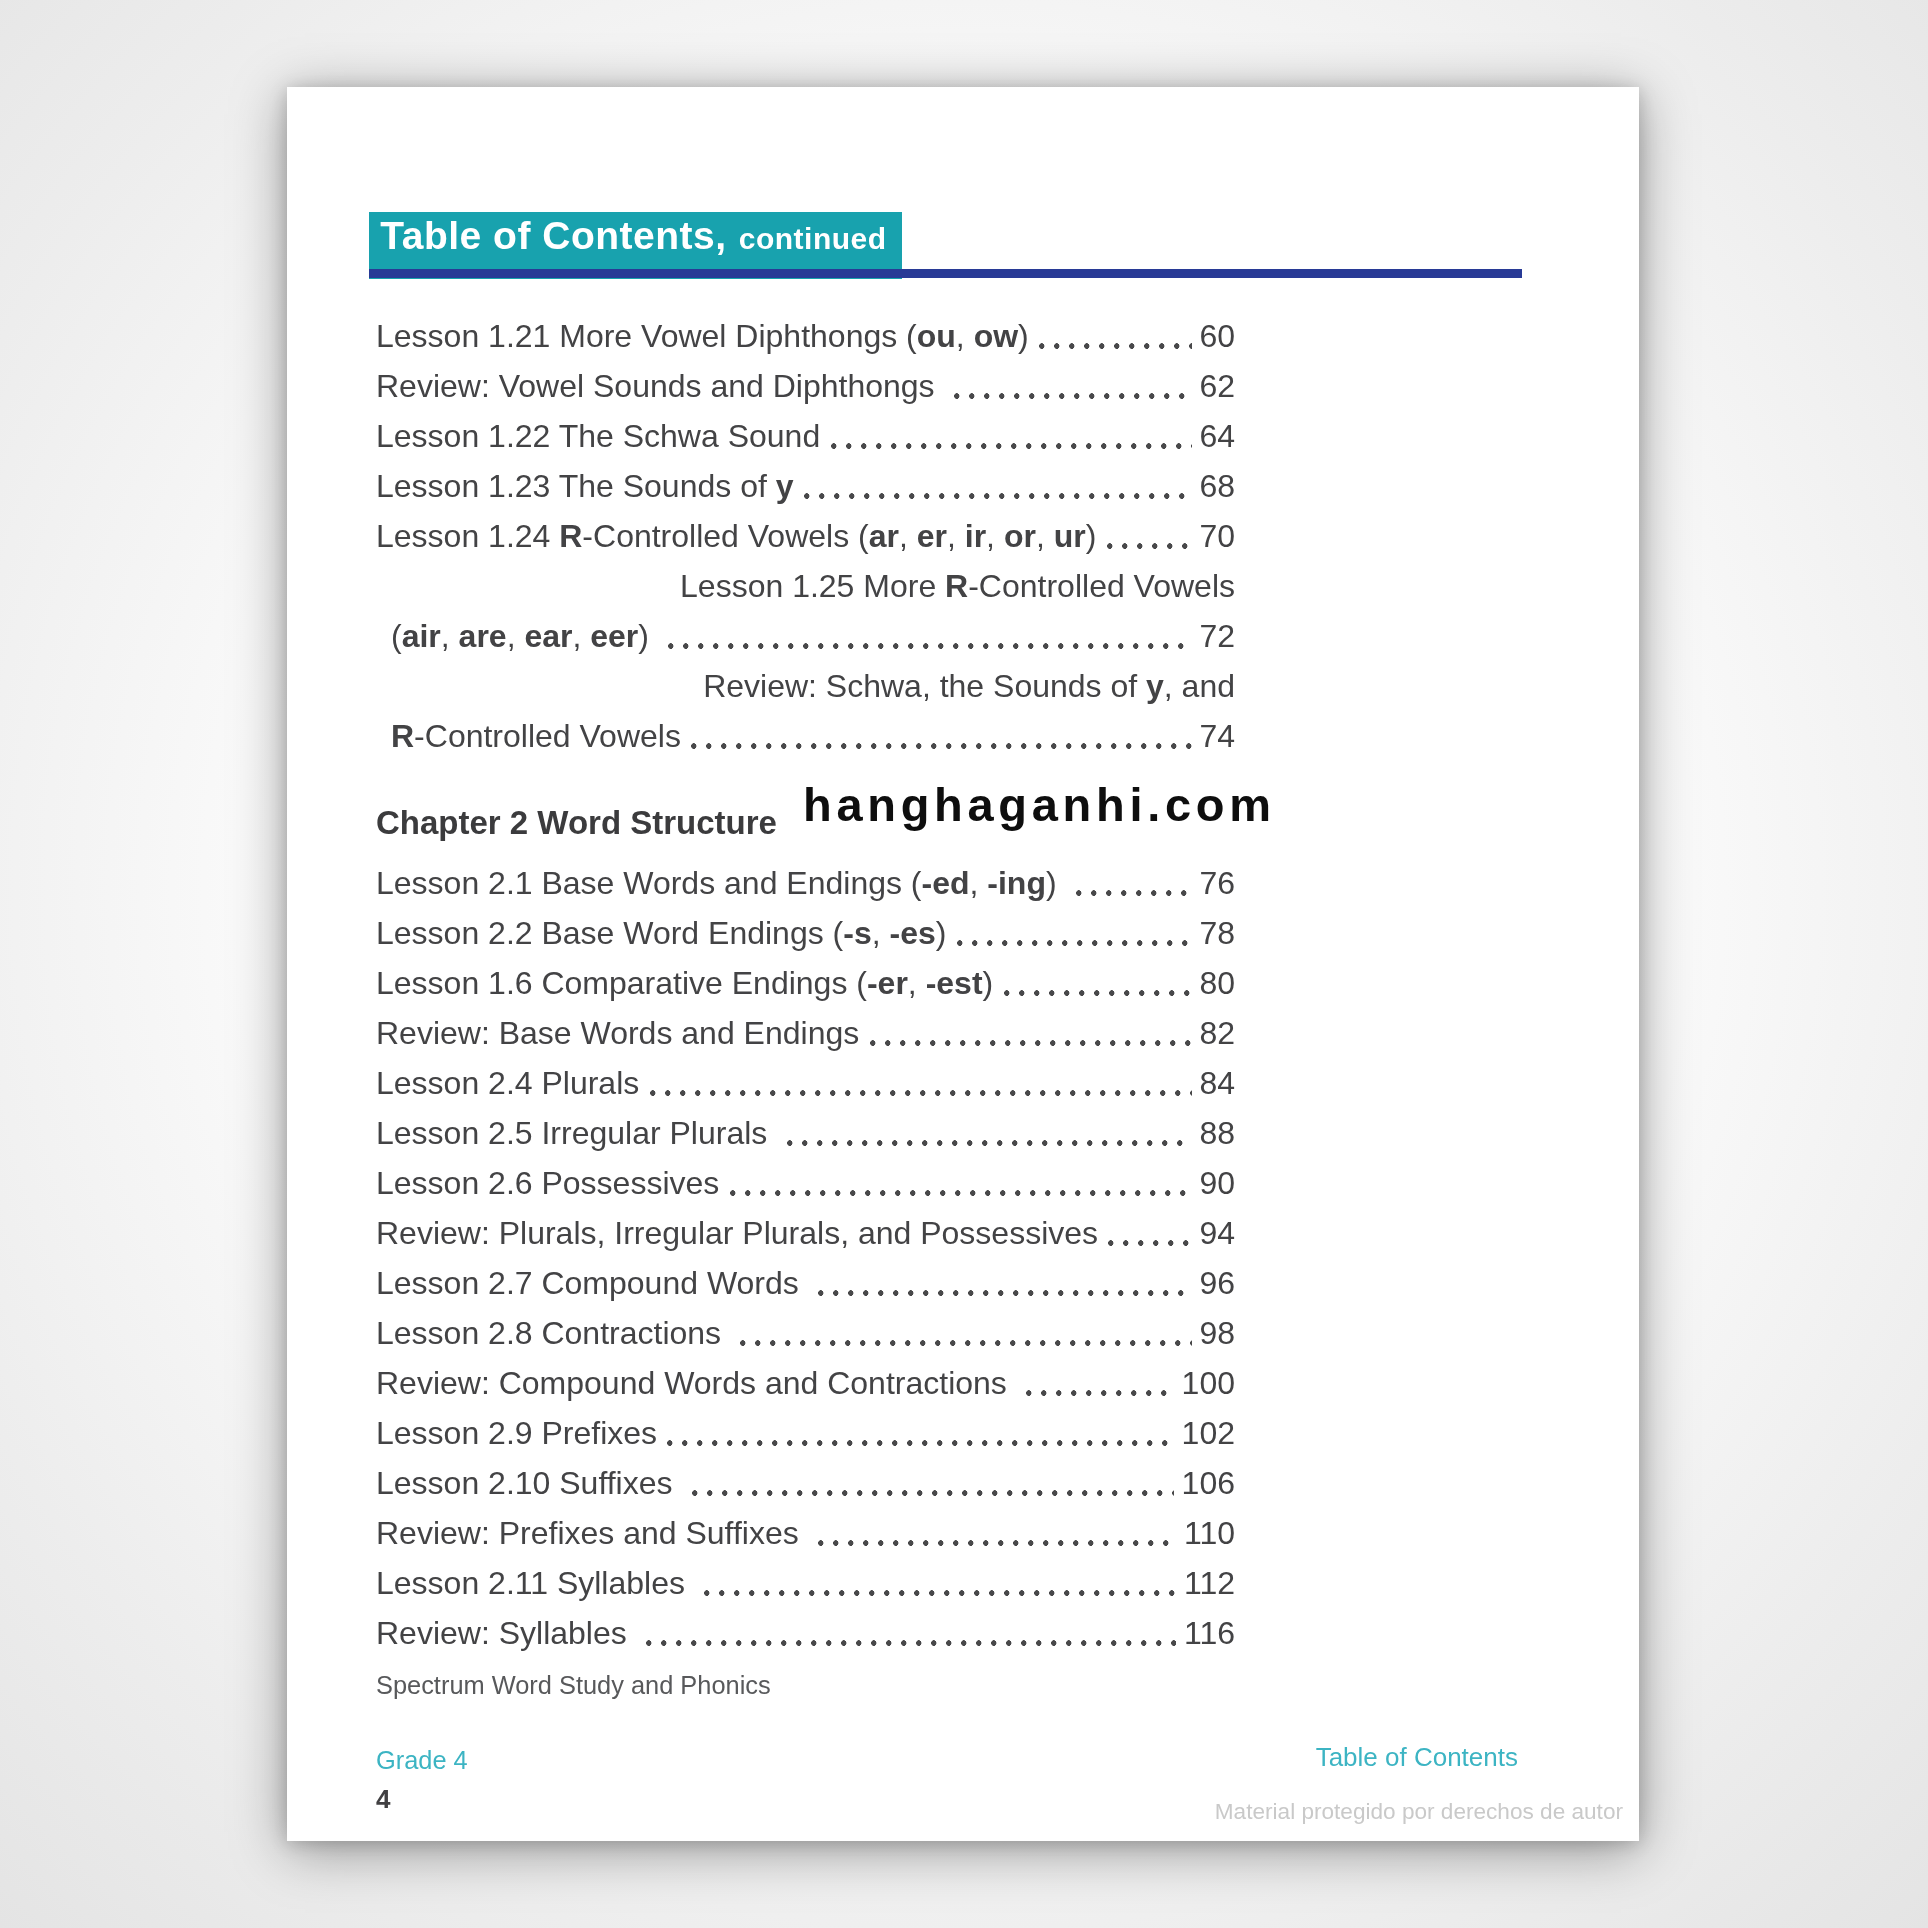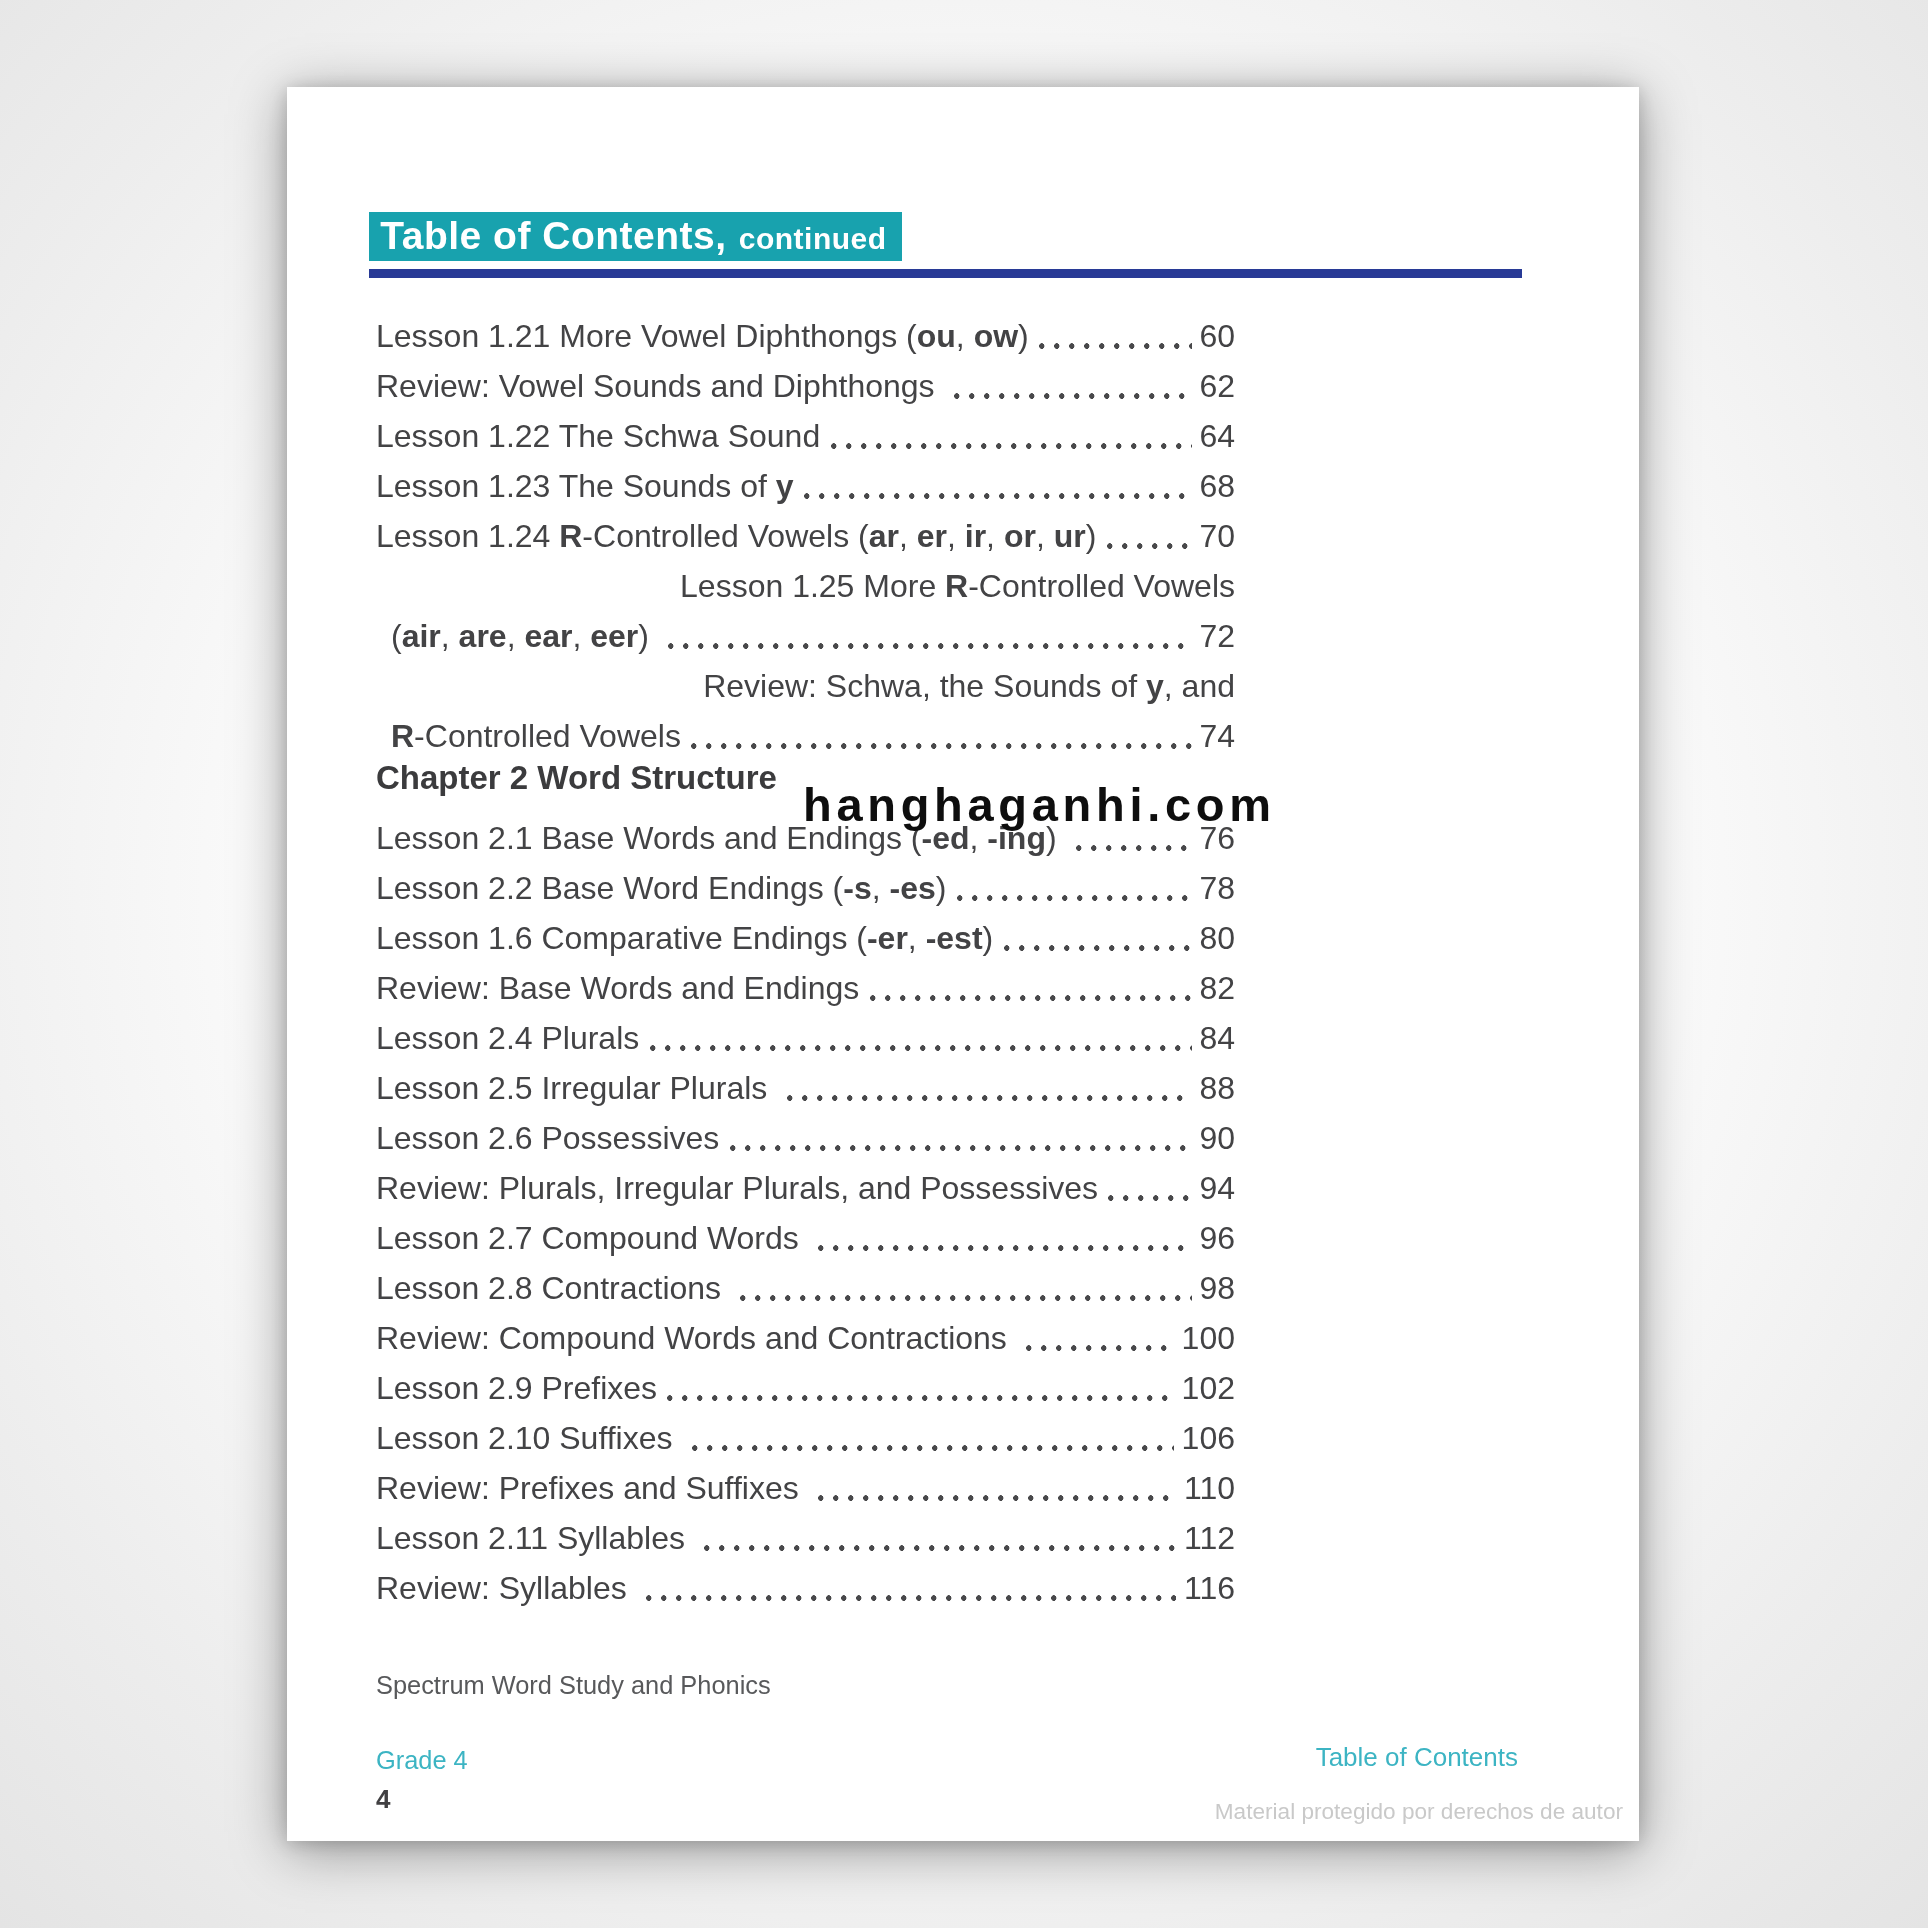--- a/index.html
+++ b/index.html
@@ -22,21 +22,21 @@
   .page{
     position:absolute;
     left:287px; top:87px;
     width:1352px; height:1754px;
     background:#ffffff;
     box-shadow:0 9.4px 52px rgba(0,0,0,0.38), 0 1.9px 17px rgba(0,0,0,0.18);
   }
   .header-box{
     position:absolute;
     left:82px; top:125px;
-    height:49px;
+    height:67px;
     width:533px;
     background:var(--teal);
     display:flex;
     align-items:baseline;
     gap:12.2px;
     padding:0 0 0 11.3px;
     white-space:nowrap;
   }
   .header-title{
     color:#ffffff;
@@ -77,20 +77,21 @@
   .leader{
     flex:1 1 auto;
     height:7.5px;
     margin:0 7.5px 9.4px 9.4px;
     background-image:radial-gradient(circle at 3.8px 3.8px, #48484a 2.4px, rgba(0,0,0,0) 2.9px);
     background-size:15px 7.5px;
     background-repeat:repeat-x;
   }
   .pagenum{ line-height:45px; }
   .chapter-heading{
+    margin-top:45px;
     margin-bottom:14px;
     font-size:33px;
     line-height:38px;
     color:#3b3b3d;
   }
   .watermark{
     position:absolute;
     left:516px; top:690px;
     font-size:47px;
     font-weight:bold;

